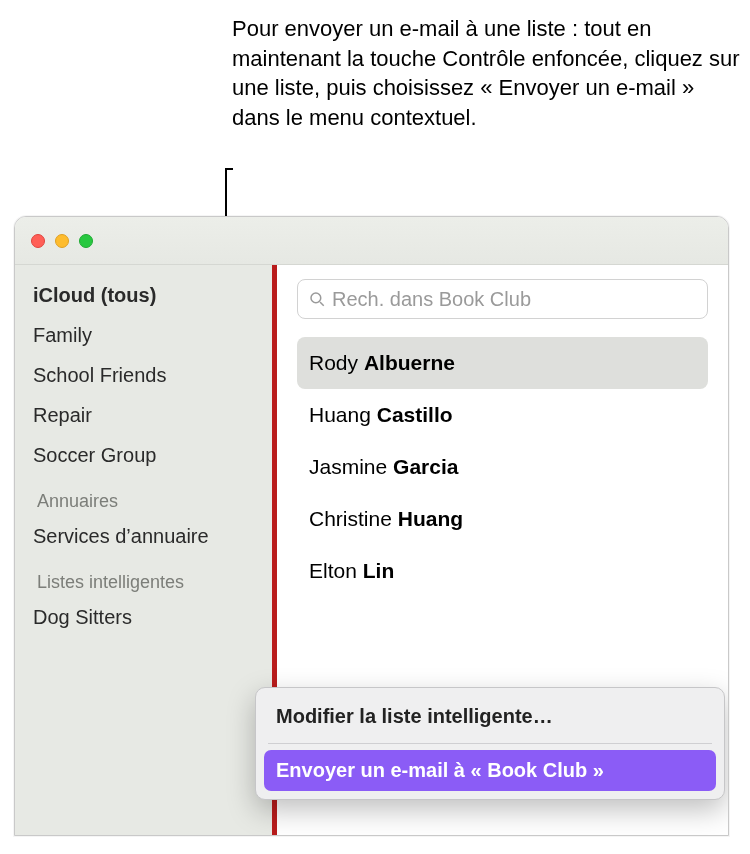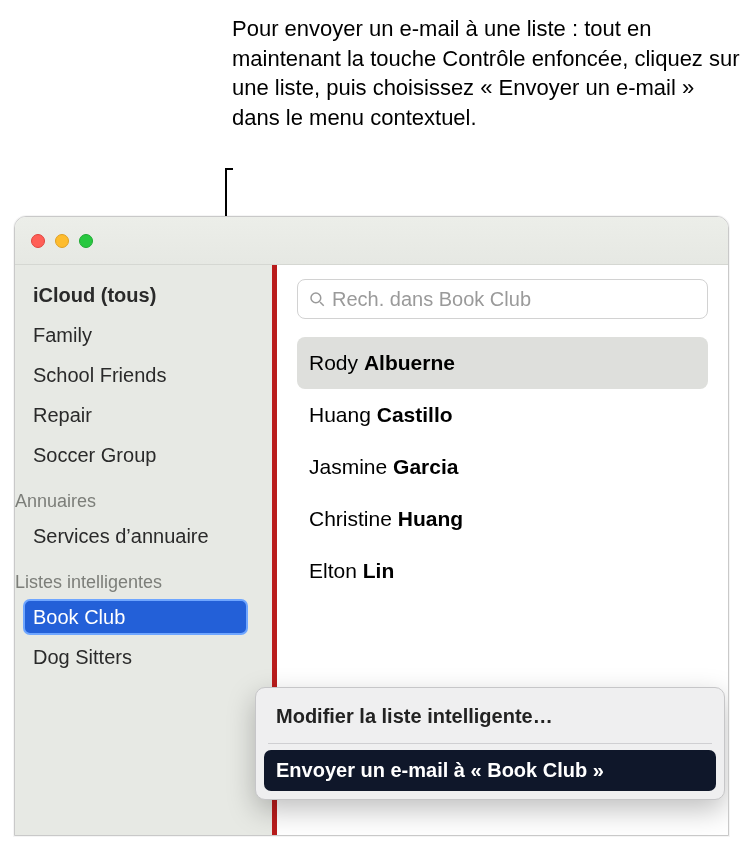--- a/index.html
+++ b/index.html
@@ -82,21 +82,21 @@
       color: #2a2a2a;
     }
 
     .sidebar-item {
       padding: 8px 18px;
       line-height: 1.2;
       cursor: default;
       white-space: nowrap;
     }
     .sidebar-header {
-      padding: 16px 18px 4px 0;
+      padding: 16px 18px 4px 22px;
       font-size: 18px;
       color: #7c7e79;
       font-weight: 500;
     }
 
     .sidebar-item.selected {
       position: relative;
       background: transparent;
     }
     .sidebar-item.selected .sel-bg {
@@ -162,21 +162,21 @@
       z-index: 50;
     }
     .menu-item {
       padding: 9px 12px;
       border-radius: 7px;
       cursor: default;
       color: #222;
       font-weight: bold;
     }
     .menu-item.highlighted {
-      background: #0f172a;
+      background: #8b5cf6;
       color: #fff;
     }
     .menu-sep {
       height: 1px;
       background: #cfcfd2;
       margin: 6px 4px;
     }
   </style>
 </head>
 <body>
@@ -211,24 +211,20 @@
       <div class="sidebar-item">
         <span class="label">Soccer Group</span>
       </div>
 
       <div class="sidebar-header">Annuaires</div>
       <div class="sidebar-item">
         <span class="label">Services d’annuaire</span>
       </div>
 
       <div class="sidebar-header">Listes intelligentes</div>
-      <div class="sidebar-item selected">
-        <div class="sel-bg"></div>
-        <span class="label">Book Club</span>
-      </div>
       <div class="sidebar-item">
         <span class="label">Dog Sitters</span>
       </div>
     </div>
 
     <div class="main">
 
       <div class="search-field">
         <svg width="18" height="18" viewBox="0 0 24 24" fill="none" stroke="#9a9a9a" stroke-width="2">
           <circle cx="10.5" cy="10.5" r="6.5"></circle>

